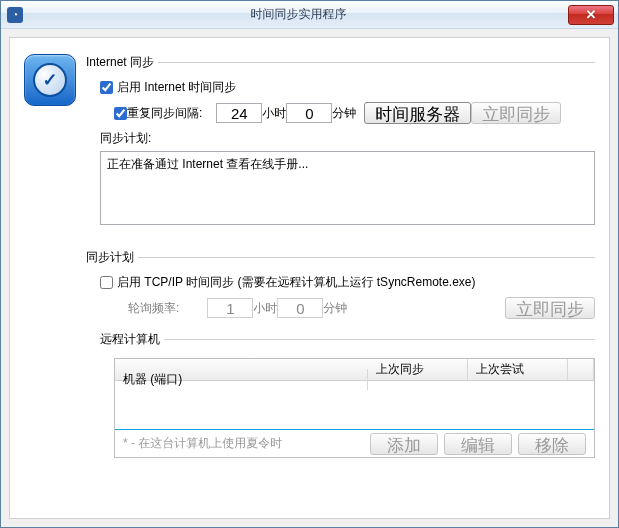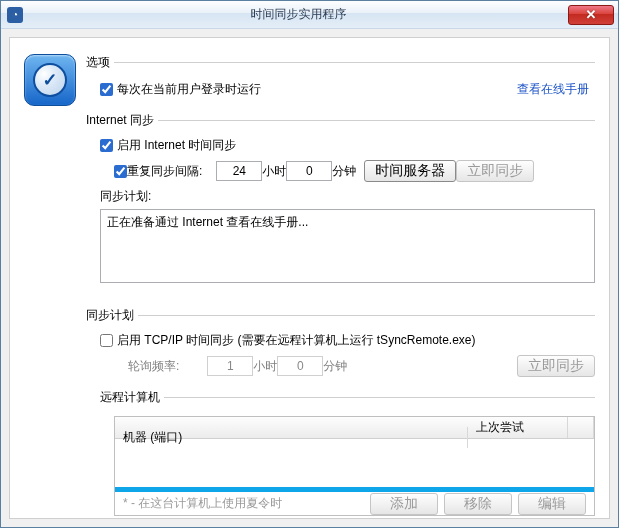--- a/index.html
+++ b/index.html
@@ -103,31 +103,31 @@
   input[type=checkbox] { width:13px;height:13px;margin:0; accent-color:#2b6cd1;}
   .link { color: #1a52c7; cursor: pointer; }
   .sync-row {
     display:flex; align-items:center; 
     padding: 4px 0 6px 28px;
   }
   .num-input {
     width: 46px; height: 20px;
     border: 1px solid #abadb3;
     text-align: center;
-    font-family: inherit; font-size: 12px;
+    font-family: inherit; font-size: 15px;
     padding: 0 2px;
   }
   .num-input:disabled { background:#fff; color:#888; border-color:#d0d0d0;}
   .btn {
     height: 22px;
     padding: 0 10px;
     background: linear-gradient(to bottom, #fefefe, #e6e6e6);
     border: 1px solid #8a8a8a;
     border-radius: 3px;
-    font-family: inherit; font-size: 14px;
+    font-family: inherit; font-size: 17px;
     cursor: pointer;
     min-width: 68px;
   }
   .btn:disabled {
     color: #9a9a9a;
     border-color: #c5c5c5;
     cursor: default;
   }
   .plan-label { padding: 0 0 2px 14px; }
   .plan-box {
@@ -160,21 +160,21 @@
   .col-b { width: 100px; }
   .col-c { width: 100px; }
   .col-d { width: 26px; border-right:none;}
   .tbl-body { height: 48px; background:#fff; }
   .tbl-foot {
     display:flex; align-items:center;
     height: 28px;
     padding: 0 8px;
     gap: 6px;
     background:#fff;
-    border-top: 5px solid #0ea5e9;
+    border-top: 1px solid #0ea5e9;
   }
   .tbl-foot .hint { color:#9a9a9a; flex:1; }
   .bottom-bar {
     display:flex; justify-content:flex-end;
     padding-top: 8px;
   }
   .disabled-text { color:#808080; }
 </style>
 </head>
 <body>
@@ -190,30 +190,20 @@
 
   <div class="content-outer">
     <div class="content-frame">
 
       <div class="top-row">
         <div class="app-icon">
           <div class="app-icon-inner">✓</div>
         </div>
         <div class="right-col">
 
-          <fieldset class="group">
-            <legend>选项</legend>
-            <div class="options-row">
-              <label class="cb-row" style="padding-left:0">
-                <input type="checkbox" checked="" style="">
-                <span>每次在当前用户登录时运行</span>
-              </label>
-              <span class="link">查看在线手册</span>
-            </div>
-          </fieldset>
 
           <fieldset class="group">
             <legend>Internet 同步</legend>
             <label class="cb-row">
               <input type="checkbox" checked="" style="">
               <span>启用 Internet 时间同步</span>
             </label>
             <div class="sync-row">
               <input type="checkbox" checked="" style="">
               <span>重复同步间隔:</span>
@@ -250,29 +240,30 @@
               <span>分钟</span>
               <span style="flex:1"></span>
               <button class="btn" disabled="">立即同步</button>
             </div>
 
             <fieldset class="group" style="margin-left:14px">
               <legend>远程计算机</legend>
               <div class="table-wrap">
                 <div class="tbl-head">
                   <div class="col-a">机器 (端口)</div>
+                  <div class="col-b">上次同步</div>
                   <div class="col-c">上次尝试</div>
                   <div class="col-d"></div>
                 </div>
                 <div class="tbl-body"></div>
                 <div class="tbl-foot">
                   <span class="hint">* - 在这台计算机上使用夏令时</span>
                   <button class="btn" disabled="">添加</button>
+                  <button class="btn" disabled="">编辑</button>
                   <button class="btn" disabled="">移除</button>
-                  <button class="btn" disabled="">编辑</button>
                 </div>
               </div>
             </fieldset>
           </fieldset>
 
           <div class="bottom-bar">
             
           </div>
 
         </div>

